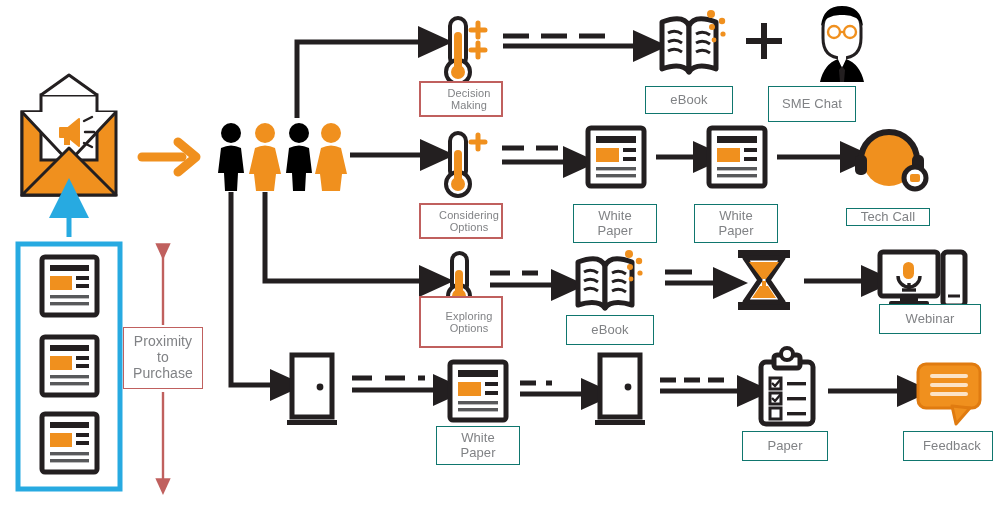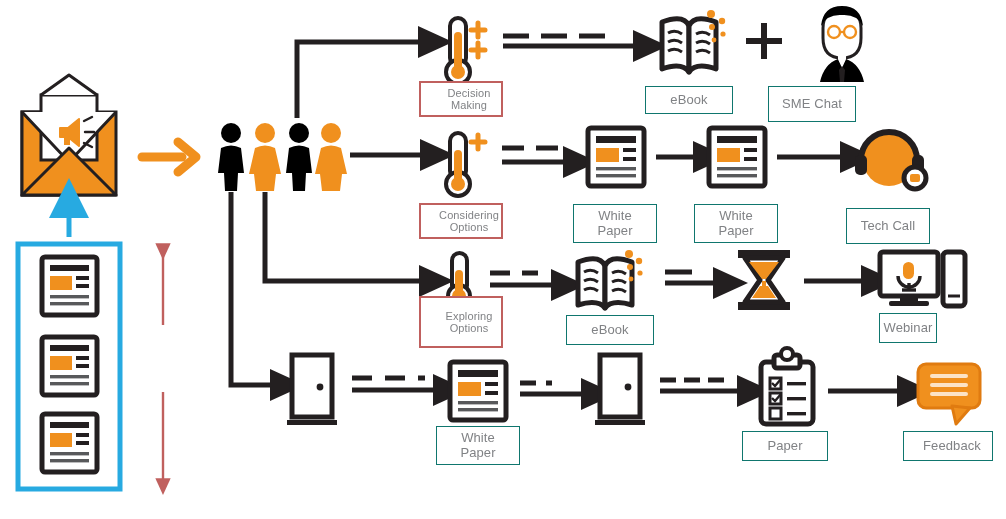--- a/index.html
+++ b/index.html
@@ -336,37 +336,40 @@
     <g>
       <rect x="918" y="364" width="62" height="44" rx="8" fill="#F0901E" stroke="#E07B10" stroke-width="3"></rect>
       <path d="M952,406 l4,18 l14,-16 z" fill="#F0901E" stroke="#E07B10" stroke-width="3" stroke-linejoin="round"></path>
       <rect x="930" y="374" width="38" height="4" rx="2" fill="#FCE3C6"></rect>
       <rect x="930" y="383" width="38" height="4" rx="2" fill="#FCE3C6"></rect>
       <rect x="930" y="392" width="38" height="4" rx="2" fill="#FCE3C6"></rect>
     </g>
 
   </svg>
 
+  <div class="lbl prox" style="left:123px;top:327px;width:80px;height:62px;">Proximity
+to
+Purchase</div>
 
   <div class="lbl stage" style="left:419px;top:81px;width:84px;height:36px;">Decision
 Making</div>
   <div class="lbl asset" style="left:645px;top:86px;width:88px;height:28px;">eBook</div>
   <div class="lbl asset" style="left:768px;top:86px;width:88px;height:36px;">SME Chat</div>
 
   <div class="lbl stage" style="left:419px;top:203px;width:84px;height:36px;">Considering
 Options</div>
   <div class="lbl asset" style="left:573px;top:204px;width:84px;height:39px;">White
 Paper</div>
   <div class="lbl asset" style="left:694px;top:204px;width:84px;height:39px;">White
 Paper</div>
-  <div class="lbl asset" style="left:846px;top:208px;width:84px;height:36px;">Tech Call</div>
+  <div class="lbl asset" style="left:846px;top:208px;width:84px;height:18px;">Tech Call</div>
 
   <div class="lbl stage" style="left:419px;top:296px;width:84px;height:52px;">Exploring
 Options</div>
   <div class="lbl asset" style="left:566px;top:315px;width:88px;height:30px;">eBook</div>
-  <div class="lbl asset" style="left:879px;top:313px;width:58px;height:30px;">Webinar</div>
+  <div class="lbl asset" style="left:879px;top:304px;width:102px;height:30px;">Webinar</div>
 
   <div class="lbl asset" style="left:436px;top:426px;width:84px;height:39px;">White
 Paper</div>
   <div class="lbl asset" style="left:742px;top:431px;width:86px;height:30px;">Paper</div>
   <div class="lbl asset" style="left:903px;top:431px;width:90px;height:30px;padding-left:8px;">Feedback</div>
 
 </div>
 
 </body></html>

